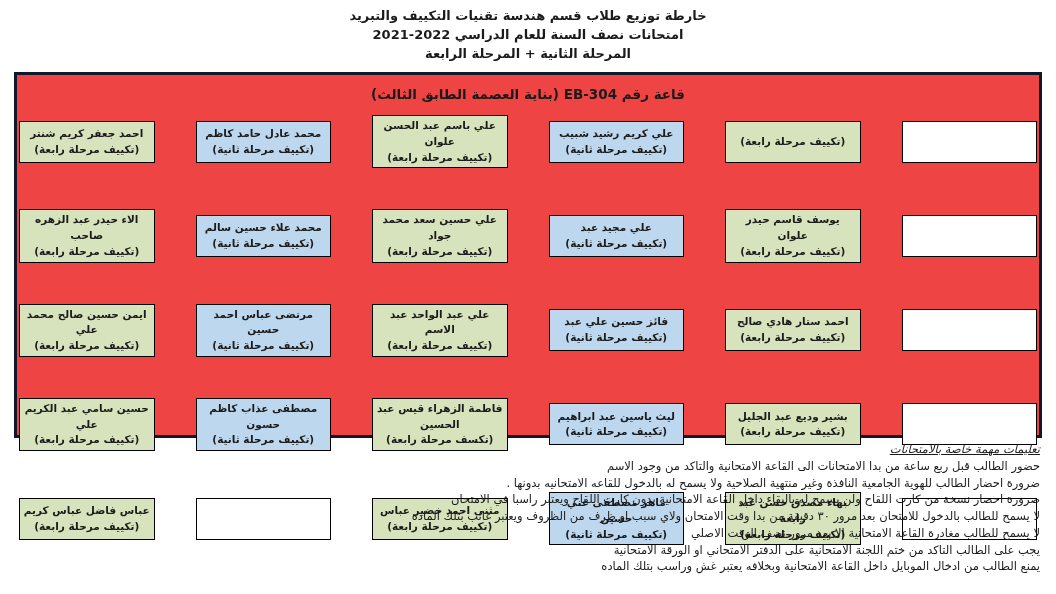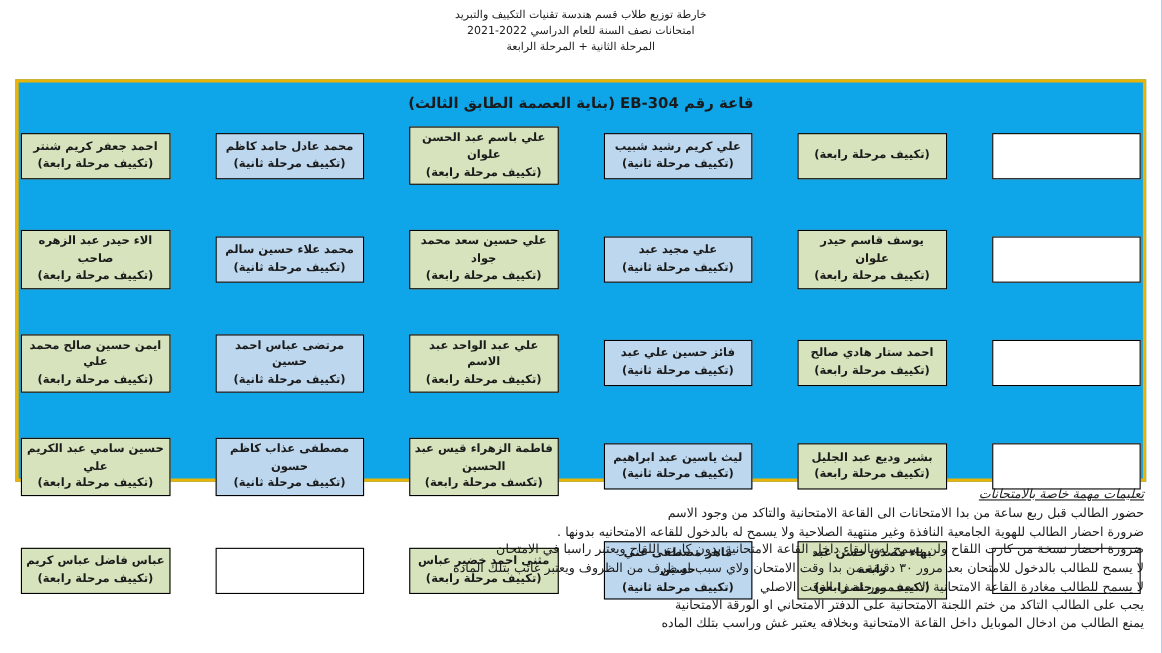--- a/index.html
+++ b/index.html
@@ -1,26 +1,26 @@
 <!DOCTYPE html>
 <html><head>
 <meta charset="utf-8">
 <style>
   html,body{margin:0;padding:0;}
   body{
     width:1056px;height:594px;background:#ffffff;position:relative;overflow:hidden;
     font-family:"DejaVu Sans","Liberation Sans",sans-serif;color:#1b1b1b;
   }
   .titles{ text-align:center; direction:rtl; padding-top:7px; }
-  .title-line{ font-size:10px; font-weight:normal; line-height:1.45; }
+  .title-line{ font-size:13px; font-weight:bold; line-height:1.45; }
   .title-line.stage-line{ }
 
   .board{
     position:absolute; left:14px; top:72px; width:1028px; height:366px;
-    border:3px solid #eab308; box-sizing:border-box; background:#0ea5e9;
+    border:3px solid #0f172a; box-sizing:border-box; background:#ef4444;
   }
   .room-header{
     text-align:center; direction:rtl; font-size:13.5px; font-weight:bold;
     margin-top:11px;
   }
   .grid{
     display:grid; grid-template-columns:repeat(6,1fr);
     column-gap:45px; row-gap:17px; align-items:center;
     margin-top:13px; padding:0 2px; box-sizing:border-box;gap:41px;
   }

